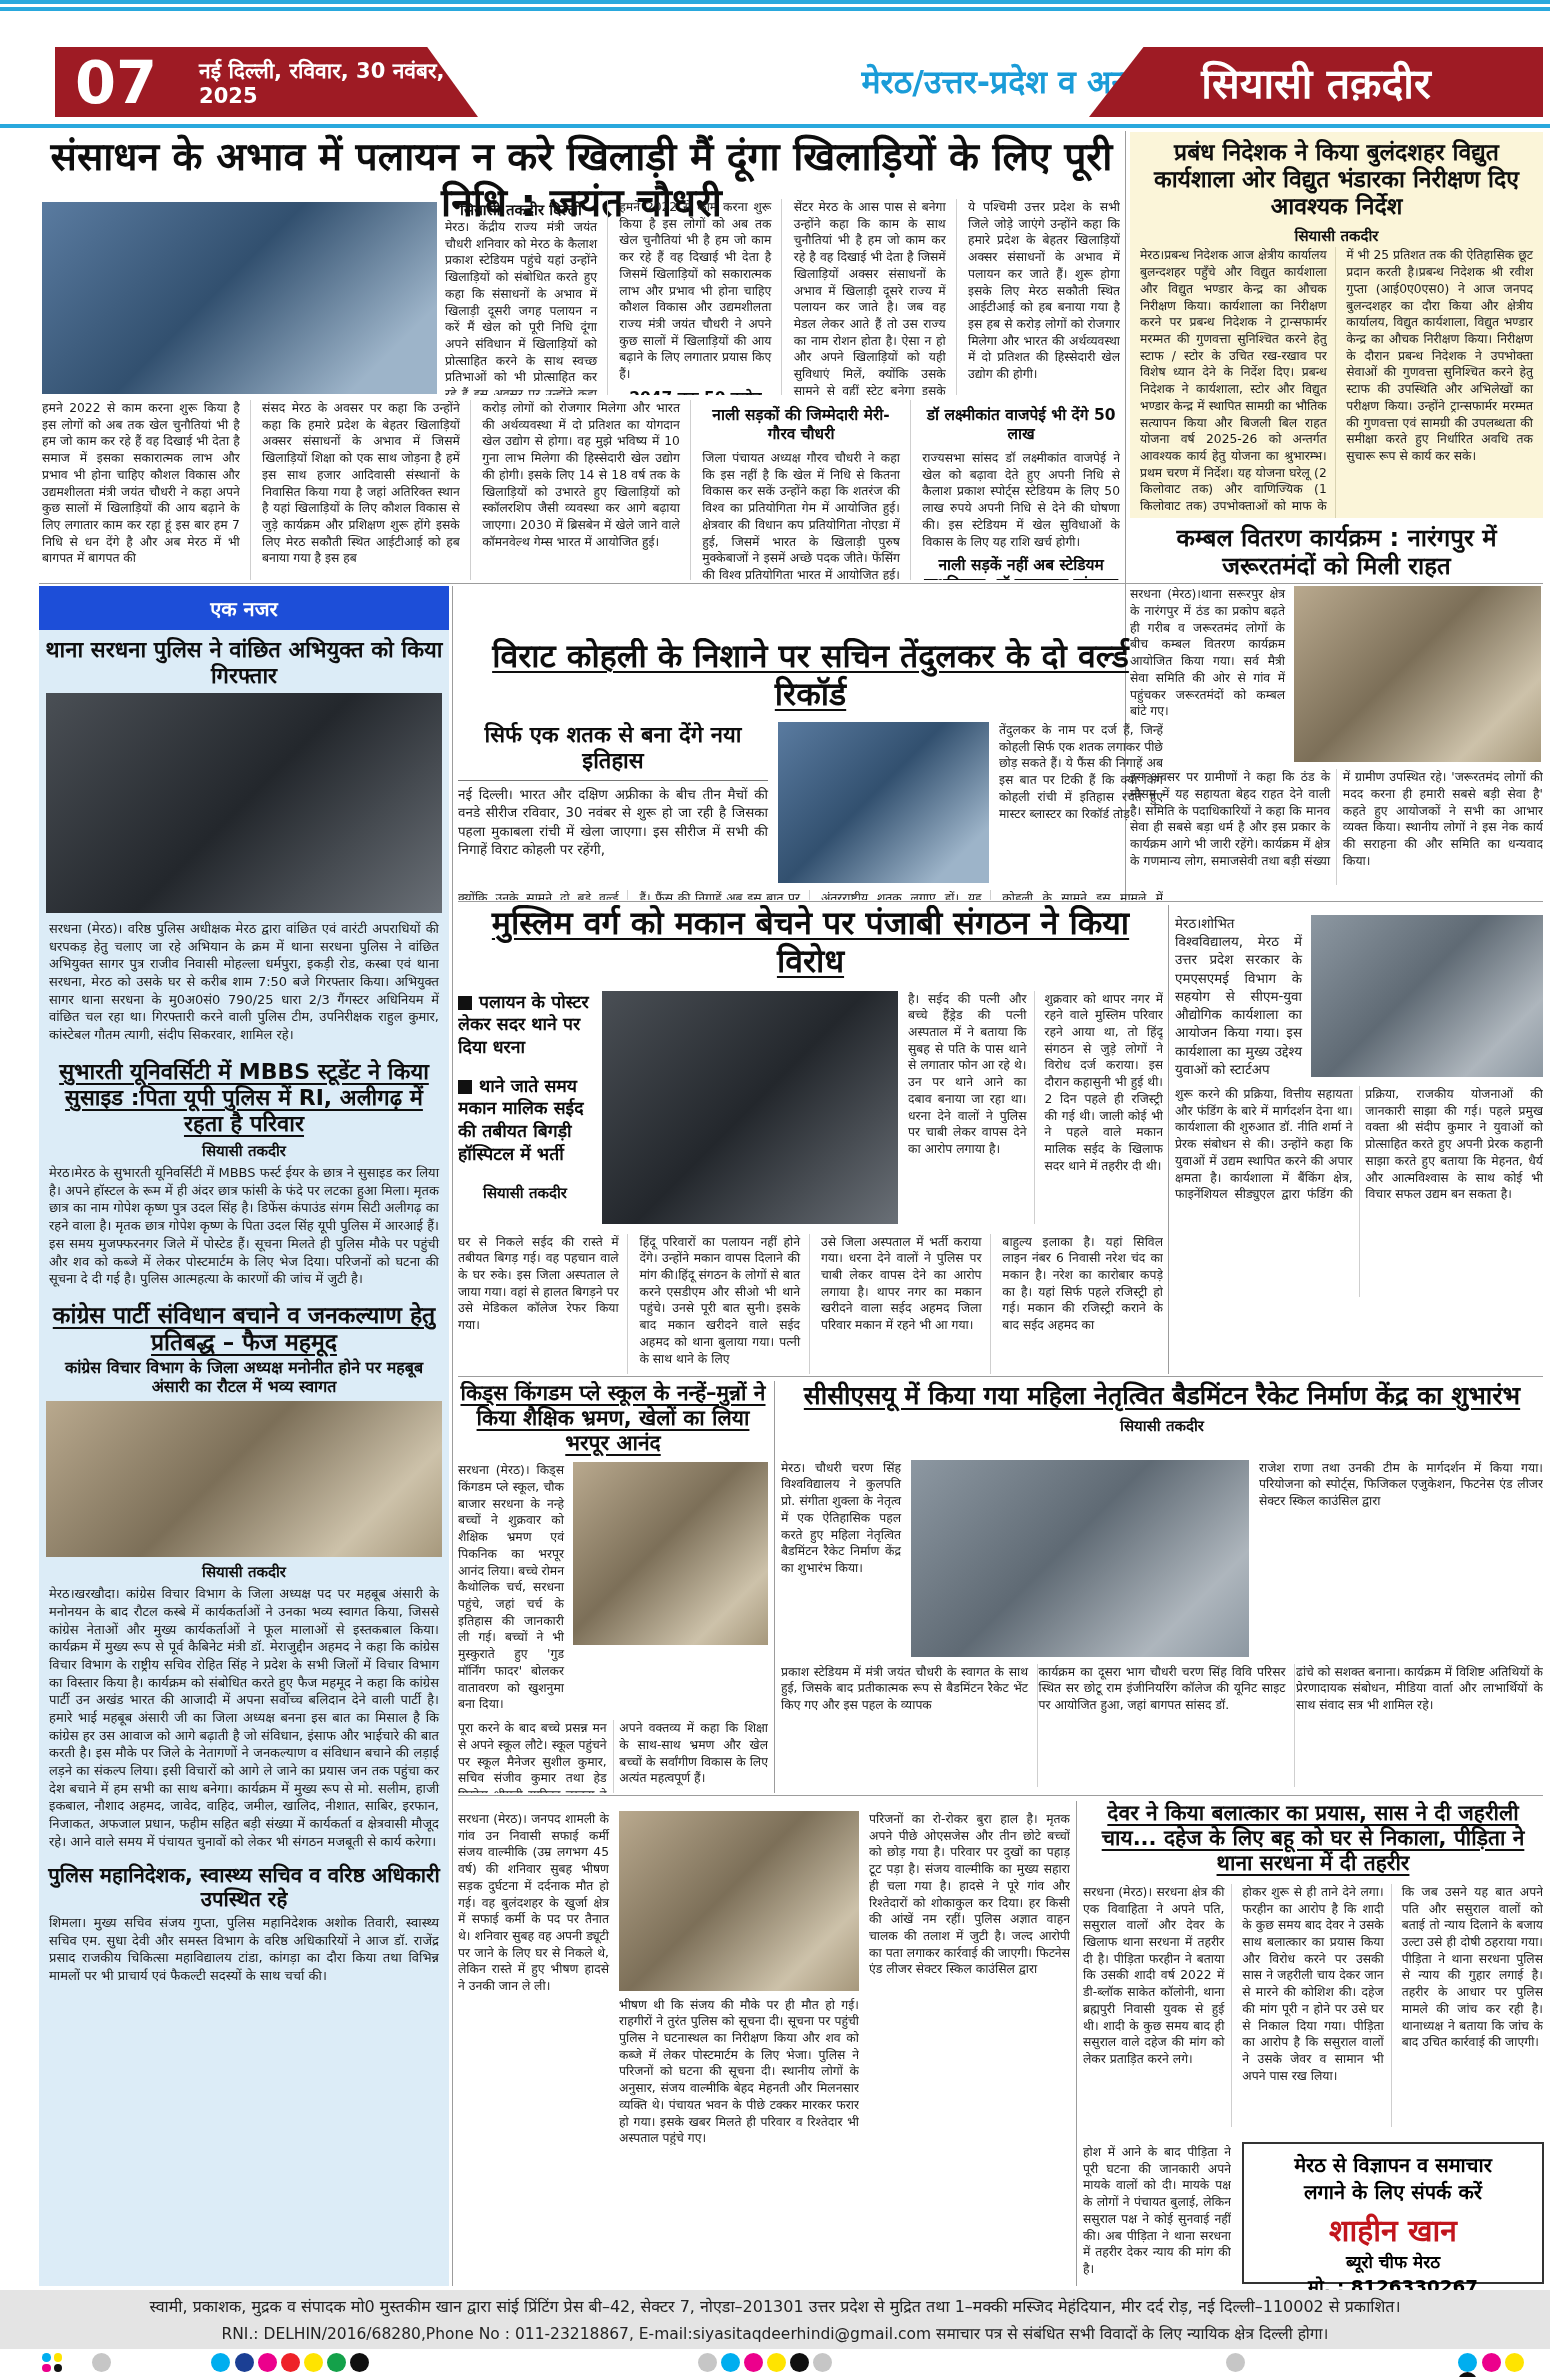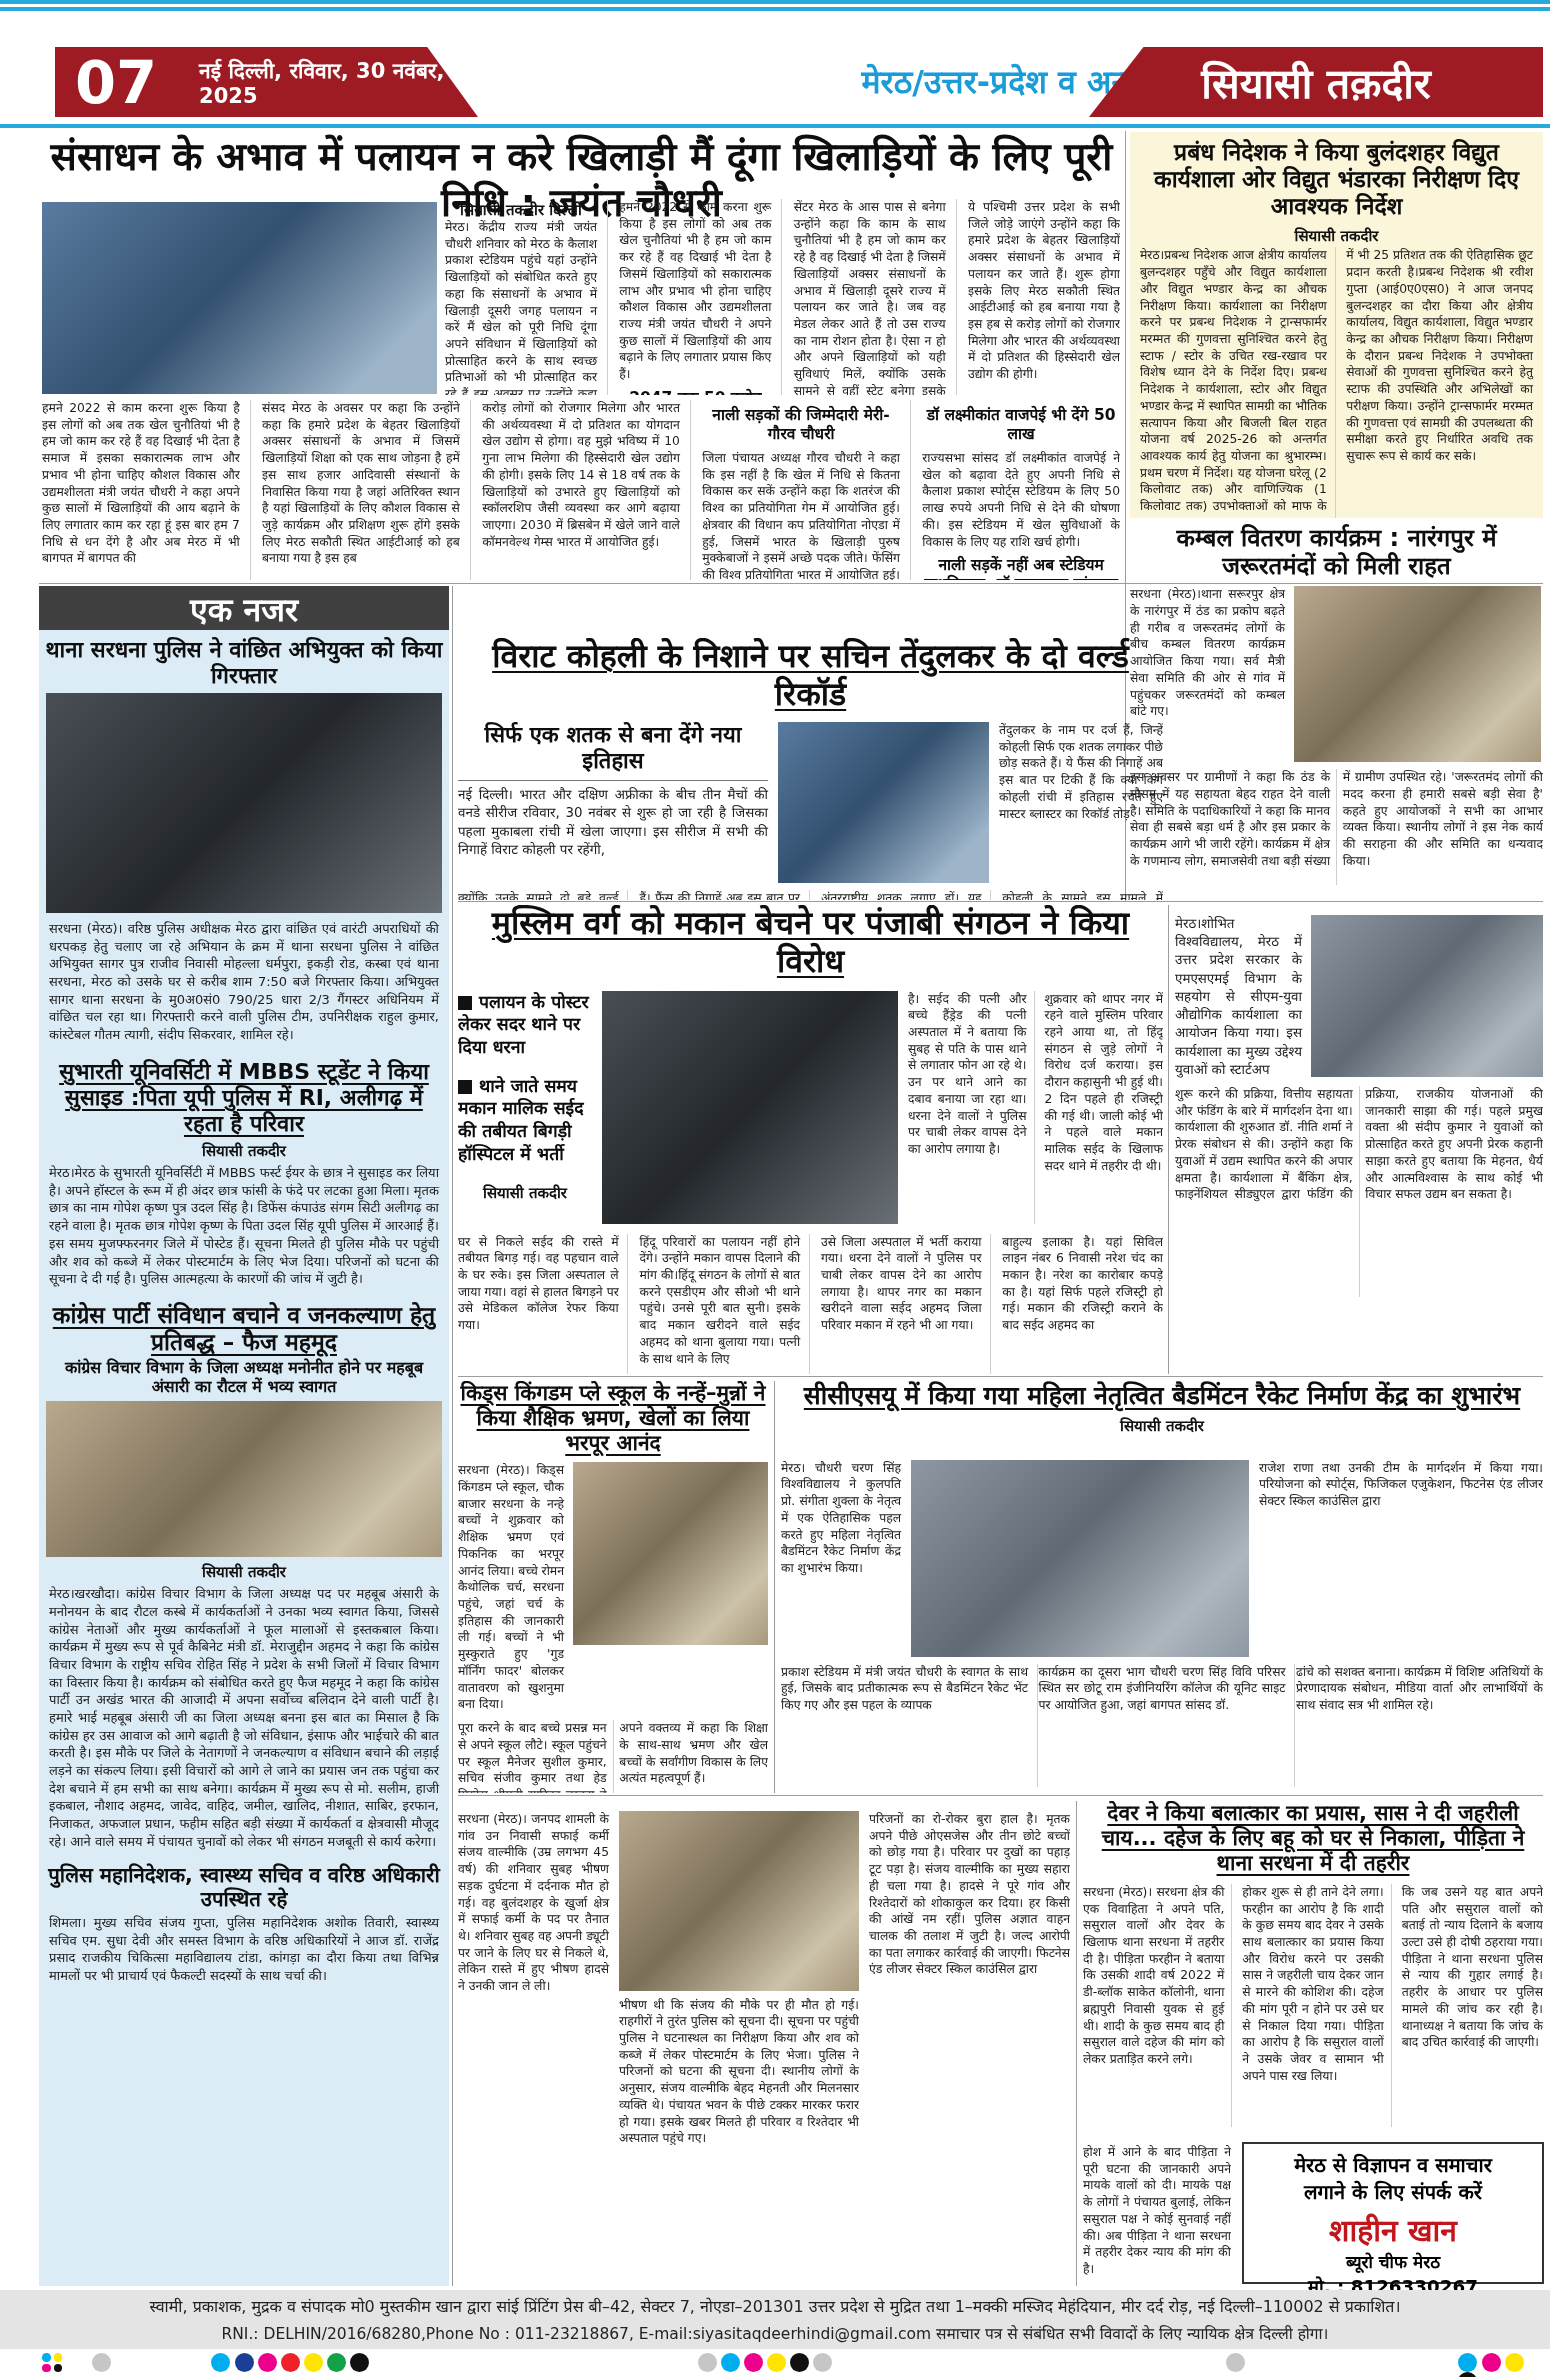--- a/index.html
+++ b/index.html
@@ -98,21 +98,21 @@
     <div style="display:flex;gap:8.5px;margin-top:5.6px;">
       <div class="body-txt" style="width:155px;">सरधना (मेरठ)।थाना सरूरपुर क्षेत्र के नारंगपुर में ठंड का प्रकोप बढ़ते ही गरीब व जरूरतमंद लोगों के बीच कम्बल वितरण कार्यक्रम आयोजित किया गया। सर्व मैत्री सेवा समिति की ओर से गांव में पहुंचकर जरूरतमंदों को कम्बल बांटे गए।</div>
       <div class="photo-warm" style="width:247px;height:176px;"></div>
     </div>
     <div class="body-txt cols2" style="margin-top:7px;height:116px;overflow:hidden;">इस अवसर पर ग्रामीणों ने कहा कि ठंड के मौसम में यह सहायता बेहद राहत देने वाली है। समिति के पदाधिकारियों ने कहा कि मानव सेवा ही सबसे बड़ा धर्म है और इस प्रकार के कार्यक्रम आगे भी जारी रहेंगे। कार्यक्रम में क्षेत्र के गणमान्य लोग, समाजसेवी तथा बड़ी संख्या में ग्रामीण उपस्थित रहे। 'जरूरतमंद लोगों की मदद करना ही हमारी सबसे बड़ी सेवा है' कहते हुए आयोजकों ने सभी का आभार व्यक्त किया। स्थानीय लोगों ने इस नेक कार्य की सराहना की और समिति का धन्यवाद किया।</div>
   </div>
 
   <div class="abs hline" style="left:39px;top:583px;width:1504px;height:0.7px;"></div>
 
   <div class="abs eknazar-bg" style="left:39px;top:586px;width:410px;height:1700px;overflow:hidden;">
-    <div style="background:#404040;color:#fff;height:44px;display:flex;align-items:center;justify-content:center;font-size:32px;font-weight:bold;">एक नजर</div>
+    <div style="background:#1d4ed8;color:#fff;height:44px;display:flex;align-items:center;justify-content:center;font-size:20px;font-weight:bold;">एक नजर</div>
     <div class="hl" style="font-size:22px;margin:7px 5.6px 4.2px;">थाना सरधना पुलिस ने वांछित अभियुक्त को किया गिरफ्तार</div>
     <div class="photo-dark" style="margin:0 7px;height:220px;"></div>
     <div class="body-txt" style="margin:7px 10px 0;font-size:13px;">सरधना (मेरठ)। वरिष्ठ पुलिस अधीक्षक मेरठ द्वारा वांछित एवं वारंटी अपराधियों की धरपकड़ हेतु चलाए जा रहे अभियान के क्रम में थाना सरधना पुलिस ने वांछित अभियुक्त सागर पुत्र राजीव निवासी मोहल्ला धर्मपुरा, इकड़ी रोड, कस्बा एवं थाना सरधना, मेरठ को उसके घर से करीब शाम 7:50 बजे गिरफ्तार किया। अभियुक्त सागर थाना सरधना के मु0अ0सं0 790/25 धारा 2/3 गैंगस्टर अधिनियम में वांछित चल रहा था। गिरफ्तारी करने वाली पुलिस टीम, उपनिरीक्षक राहुल कुमार, कांस्टेबल गौतम त्यागी, संदीप सिकरवार, शामिल रहे।</div>
 
     <div class="hl u" style="font-size:22px;margin:15.5px 7px 2.8px;">सुभारती यूनिवर्सिटी में MBBS स्टूडेंट ने किया सुसाइड :पिता यूपी पुलिस में RI, अलीगढ़ में रहता है परिवार</div>
     <div class="byline">सियासी तकदीर</div>
     <div class="body-txt" style="margin:4.2px 10px 0;font-size:13px;">मेरठ।मेरठ के सुभारती यूनिवर्सिटी में MBBS फर्स्ट ईयर के छात्र ने सुसाइड कर लिया है। अपने हॉस्टल के रूम में ही अंदर छात्र फांसी के फंदे पर लटका हुआ मिला। मृतक छात्र का नाम गोपेश कृष्ण पुत्र उदल सिंह है। डिफेंस कंपाउंड संगम सिटी अलीगढ़ का रहने वाला है। मृतक छात्र गोपेश कृष्ण के पिता उदल सिंह यूपी पुलिस में आरआई हैं। इस समय मुजफ्फरनगर जिले में पोस्टेड हैं। सूचना मिलते ही पुलिस मौके पर पहुंची और शव को कब्जे में लेकर पोस्टमार्टम के लिए भेज दिया। परिजनों को घटना की सूचना दे दी गई है। पुलिस आत्महत्या के कारणों की जांच में जुटी है।</div>
 
     <div class="hl u" style="font-size:23px;margin:14px 7px 2.8px;">कांग्रेस पार्टी संविधान बचाने व जनकल्याण हेतु प्रतिबद्ध – फैज महमूद</div>
     <div class="hl" style="font-size:16px;margin:2.8px 10px;">कांग्रेस विचार विभाग के जिला अध्यक्ष मनोनीत होने पर महबूब अंसारी का रौटल में भव्य स्वागत</div>

